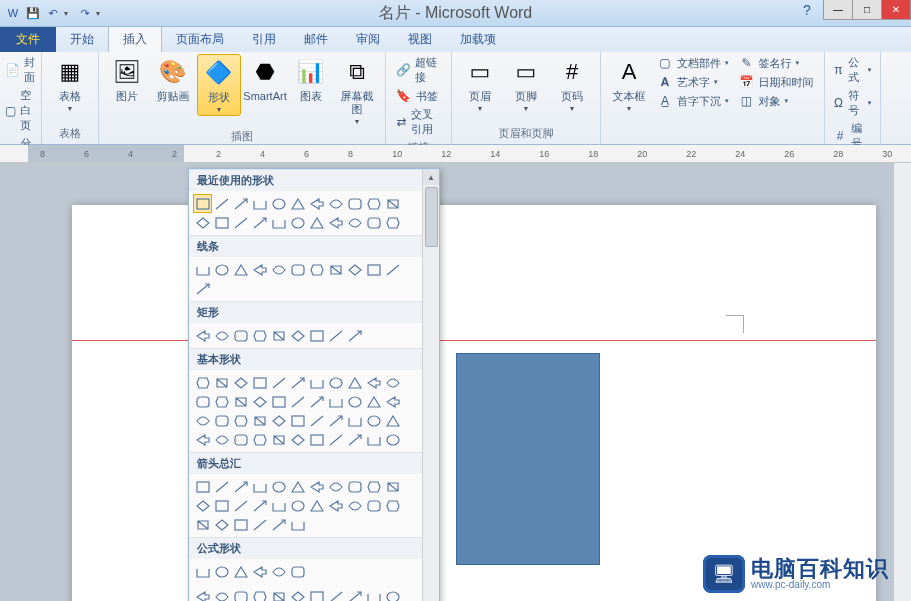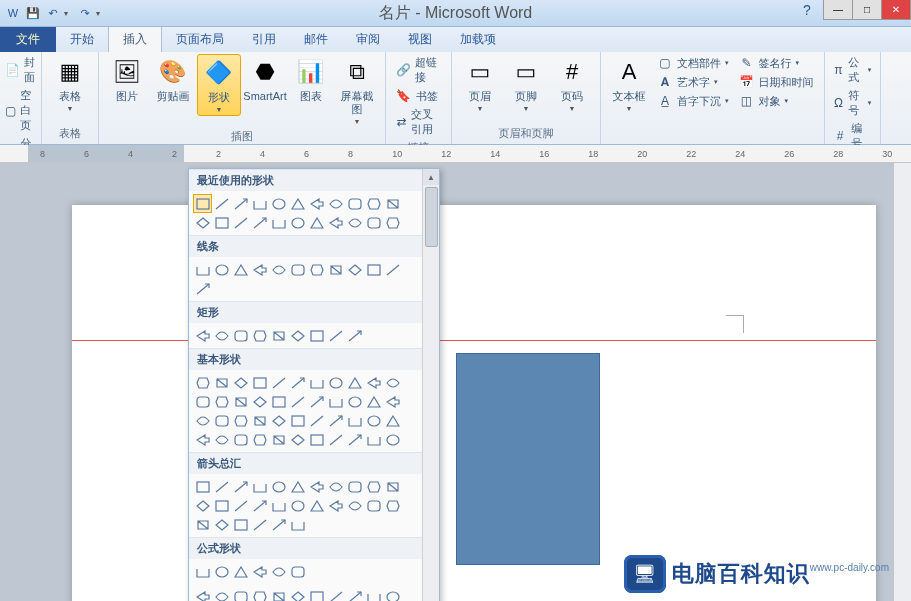--- a/index.html
+++ b/index.html
@@ -12,21 +12,21 @@
 .qat-dd { width: 10px; font-size: 8px; color: #555; }
 .title-text { position: absolute; left: 50%; transform: translateX(-50%); color: #555; font-size: 16px; }
 .win-controls { position: absolute; right: 0; top: 0; display: flex; }
 .win-btn { width: 30px; height: 20px; display: flex; align-items: center; justify-content: center; font-size: 10px; background: #e1e1e1; border: 1px solid #999; border-top: none; margin-left: -1px; }
 .win-close { background: #e04343; color: #fff; }
 .win-help { width: 22px; border: none; background: transparent; color: #2b579a; margin-right: 6px; font-size: 14px; }
 
 
 .tabs { height: 25px; background: linear-gradient(#e7eff9, #dce8f5); display: flex; align-items: flex-end; padding-left: 0; }
 .tab { padding: 19px 14px 4px; color: #2b579a; font-size: 12px; cursor: pointer; }
-.tab-file { background: #2b579a; color: #fef9c3; padding: 4px 16px; }
+.tab-file { background: #2b579a; color: #fde047; padding: 4px 16px; }
 .tab-active { background: #f5f6f7; border: 1px solid #b0bfd4; border-bottom: none; border-radius: 3px 3px 0 0; color: #3a587c; }
 
 
 .ribbon { height: 93px; background: linear-gradient(#f5f6f7, #e9eff6); border-bottom: 1px solid #9db9d8; display: flex; }
 .group { border-right: 1px solid #c5d4e6; padding: 2px 6px 0; display: flex; flex-direction: column; align-items: center; }
 .group-content { flex: 1; display: flex; align-items: flex-start; gap: 2px; }
 .group-label { font-size: 11px; color: #5a6b82; text-align: center; padding: 2px 0 3px; width: 100%; }
 .big-btn { width: 44px; display: flex; flex-direction: column; align-items: center; padding: 2px; gap: 2px; }
 .big-btn .icn { width: 32px; height: 32px; display: flex; align-items: center; justify-content: center; font-size: 22px; }
 .big-btn .lbl { font-size: 11px; color: #3a587c; text-align: center; line-height: 1.2; }
@@ -60,21 +60,21 @@
 .shape-cell { width: 19px; height: 19px; display: flex; align-items: center; justify-content: center; font-size: 13px; color: #4a6a8f; cursor: pointer; }
 .shape-cell:first-child.sel { border: 1px solid #e0a800; background: #ffe9b0; }
 .shape-cell svg { stroke: #5a7aa0; fill: none; stroke-width: 1.2; }
 
 
 .main-scroll { position: absolute; right: 0; top: 163px; bottom: 0; width: 18px; background: #eceef1; border-left: 1px solid #c5c5c5; }
 
 
 .watermark-pc { position: absolute; right: 22px; bottom: 8px; display: flex; align-items: center; gap: 6px; }
 .watermark-pc .logo { width: 42px; height: 38px; background: #1e4a8c; border-radius: 8px; display: flex; align-items: center; justify-content: center; color: #fff; font-size: 18px; box-shadow: inset 0 0 0 3px #2960b0; }
-.watermark-pc .txt { display: flex; flex-direction: row; line-height: 1; }
+.watermark-pc .txt { display: flex; flex-direction: column; line-height: 1; }
 .watermark-pc .txt .cn { font-size: 22px; font-weight: bold; color: #1e4a8c; letter-spacing: 1px; }
 .watermark-pc .txt .en { font-size: 10px; color: #5580b0; }
 .wm-faint { position: absolute; color: rgba(0,0,0,0.06); font-size: 16px; }
 </style>
 </head>
 <body>
 
 <div class="titlebar">
   <div class="qat">
     <span class="qat-item">W</span>

